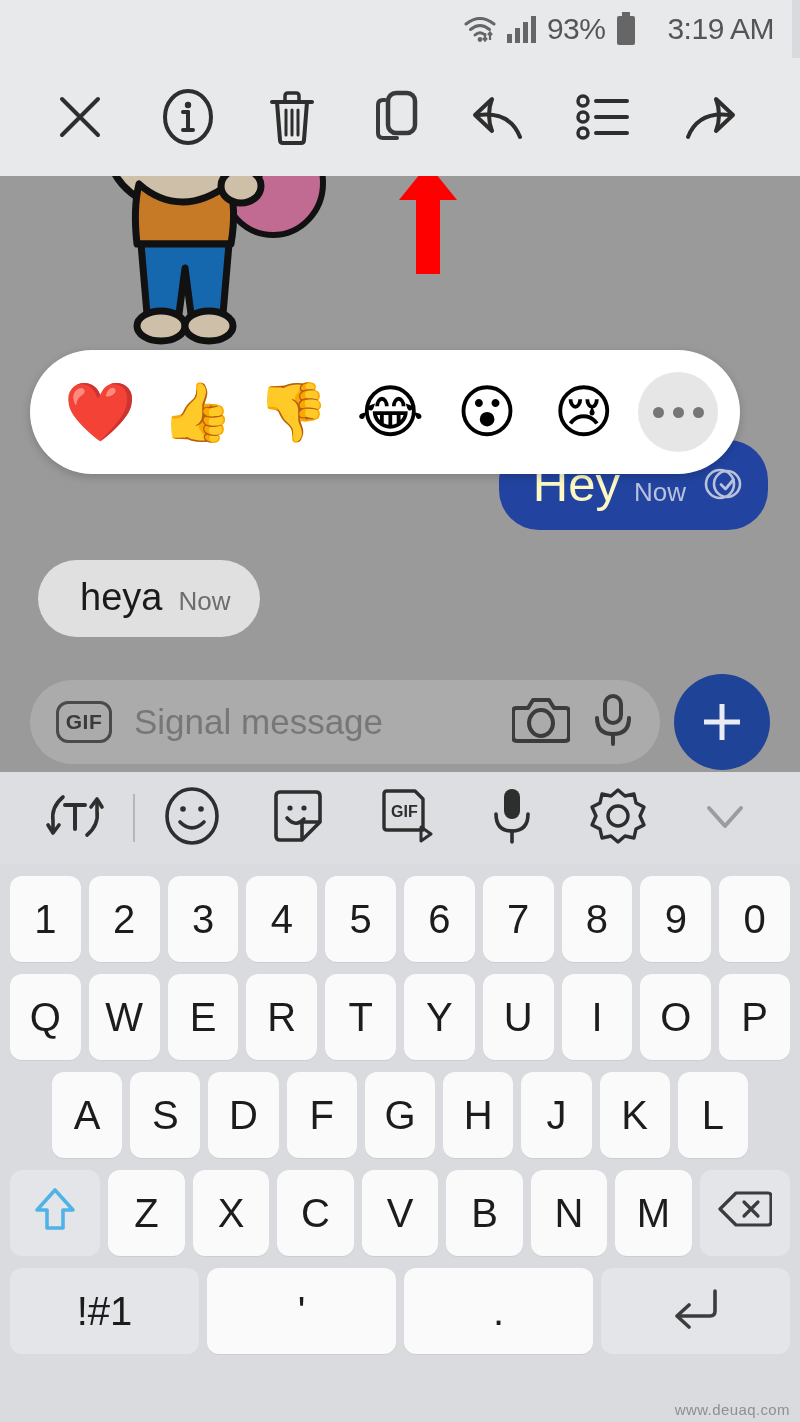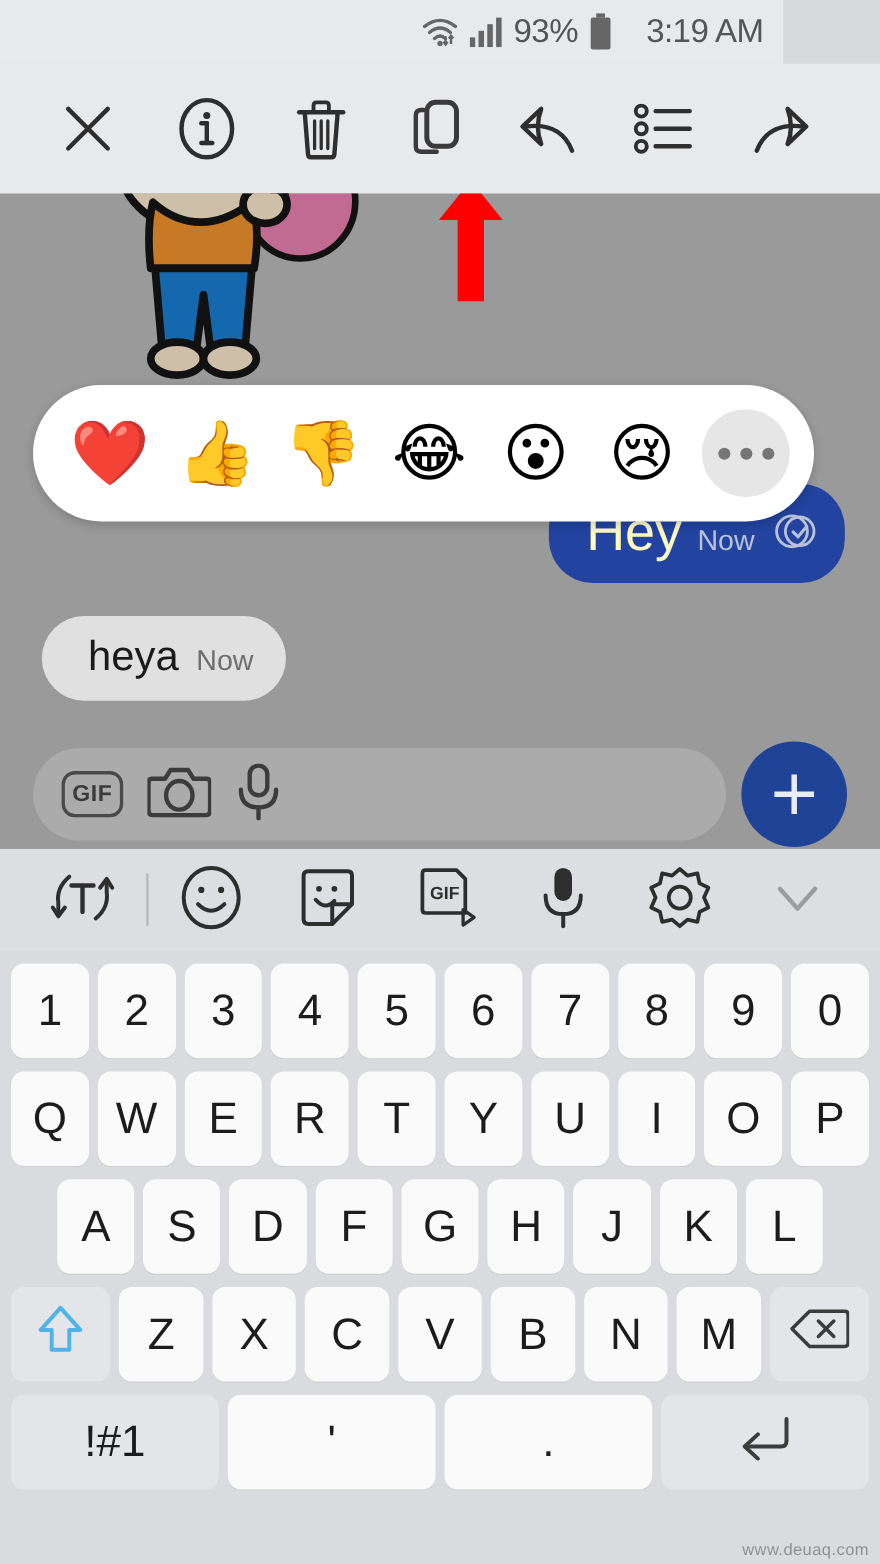--- a/index.html
+++ b/index.html
@@ -11,21 +11,21 @@
   }
   #app {
     position: relative;
     width: 800px; height: 1422px;
     overflow: hidden;
   }
 
   
   .status-bar {
     position: absolute; top: 0; left: 0;
-    width: 712px; height: 58px;
+    width: 792px; height: 58px;
     background: #e8e9eb;
     display: flex; align-items: center; justify-content: flex-end;
     padding-right: 18px;
     gap: 10px;
   }
   .status-bar .icn { display: flex; align-items: center; }
   .status-battery-pct {
     font-size: 30px; color: #555; letter-spacing: -0.5px;
   }
   .status-clock {
@@ -398,20 +398,21 @@
     </div>
 
     <div class="bubble-in">
       <span class="msg-text">heya</span>
       <span class="msg-time">Now</span>
     </div>
 
     <div class="compose-row">
       <div class="compose-field">
         <span class="gif-chip">GIF</span>
+        <span class="compose-placeholder">Signal message</span>
         <span class="compose-icon">
           <svg width="58" height="48" viewBox="0 0 58 48">
             <path d="M4 12 L16 12 L21 4 L37 4 L42 12 L54 12 Q57 12 57 16 L57 41 Q57 45 53 45 L5 45 Q1 45 1 41 L1 16 Q1 12 4 12 Z" stroke="#3c3c3c" stroke-width="4" fill="none" stroke-linejoin="round"></path>
             <ellipse cx="29" cy="27" rx="12" ry="13" stroke="#3c3c3c" stroke-width="4" fill="none"></ellipse>
           </svg>
         </span>
         <span class="compose-icon">
           <svg width="42" height="52" viewBox="0 0 42 52">
             <rect x="13" y="2" width="16" height="27" rx="8" stroke="#3c3c3c" stroke-width="4" fill="none"></rect>
             <path d="M5 24 Q5 40 21 40 Q37 40 37 24" stroke="#3c3c3c" stroke-width="4" fill="none" stroke-linecap="round"></path>

